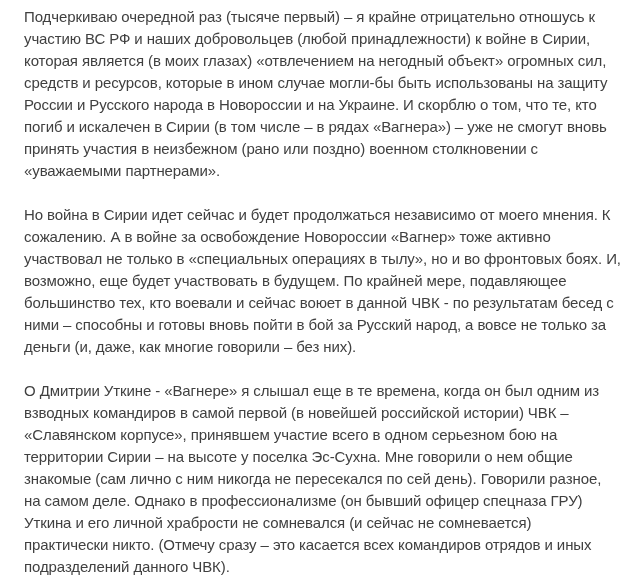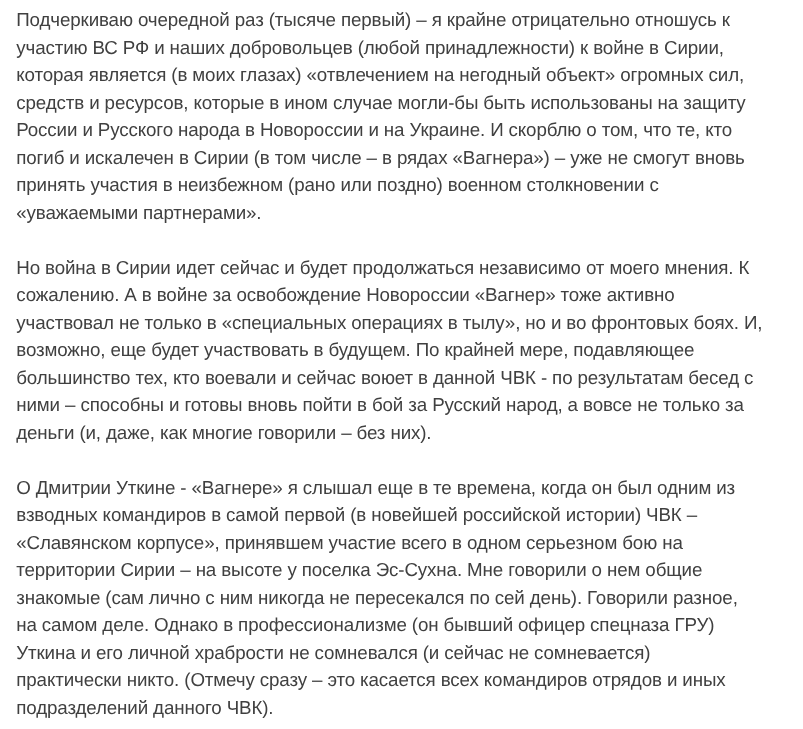--- a/index.html
+++ b/index.html
@@ -9,21 +9,21 @@
   }
   .page {
     width: 642px;
     height: 583px;
     box-sizing: border-box;
     background: #ffffff;
     overflow: hidden;
   }
   .post-text {
     box-sizing: border-box;
-    padding: 6px 6px 0 13px;
+    padding: 6px 6px 0 24px;
     font-family: "Liberation Sans", "DejaVu Sans", sans-serif;
     font-size: 15px;
     line-height: 22px;
     letter-spacing: -0.1px;
     color: #404040;
     text-align: left;
   }
   .post-text p {
     margin: 0 0 22px 0;
     white-space: pre-line; 

